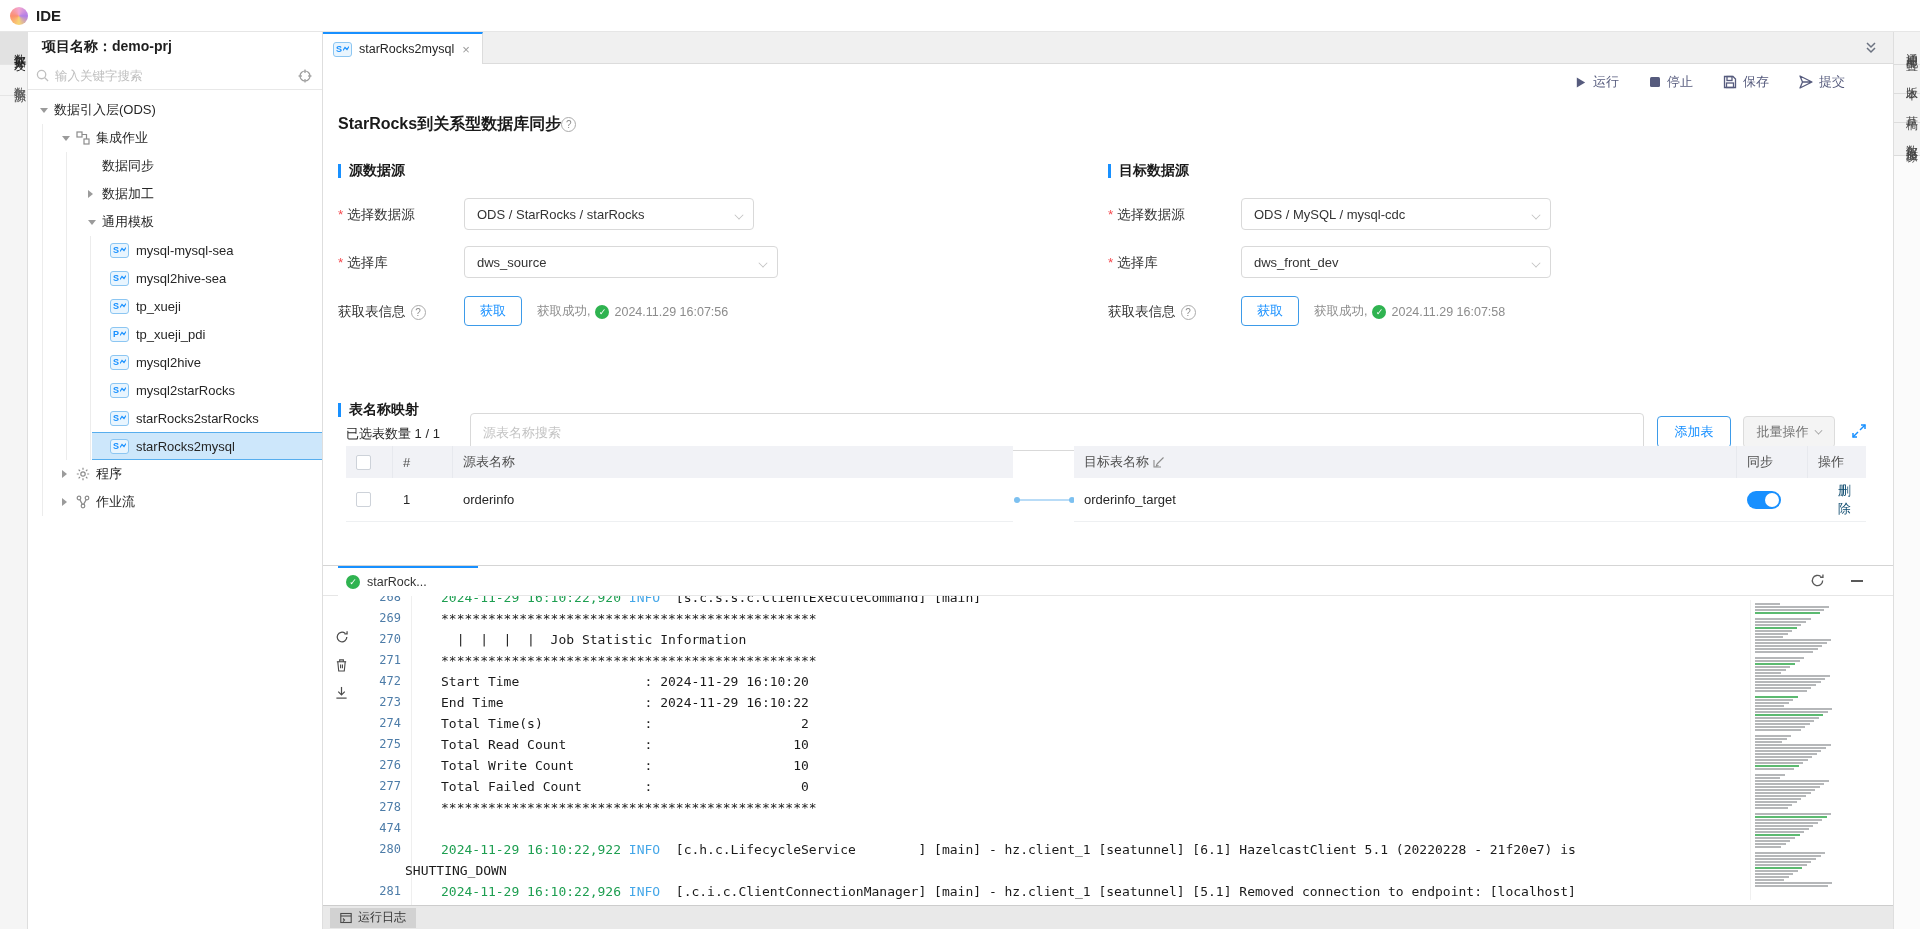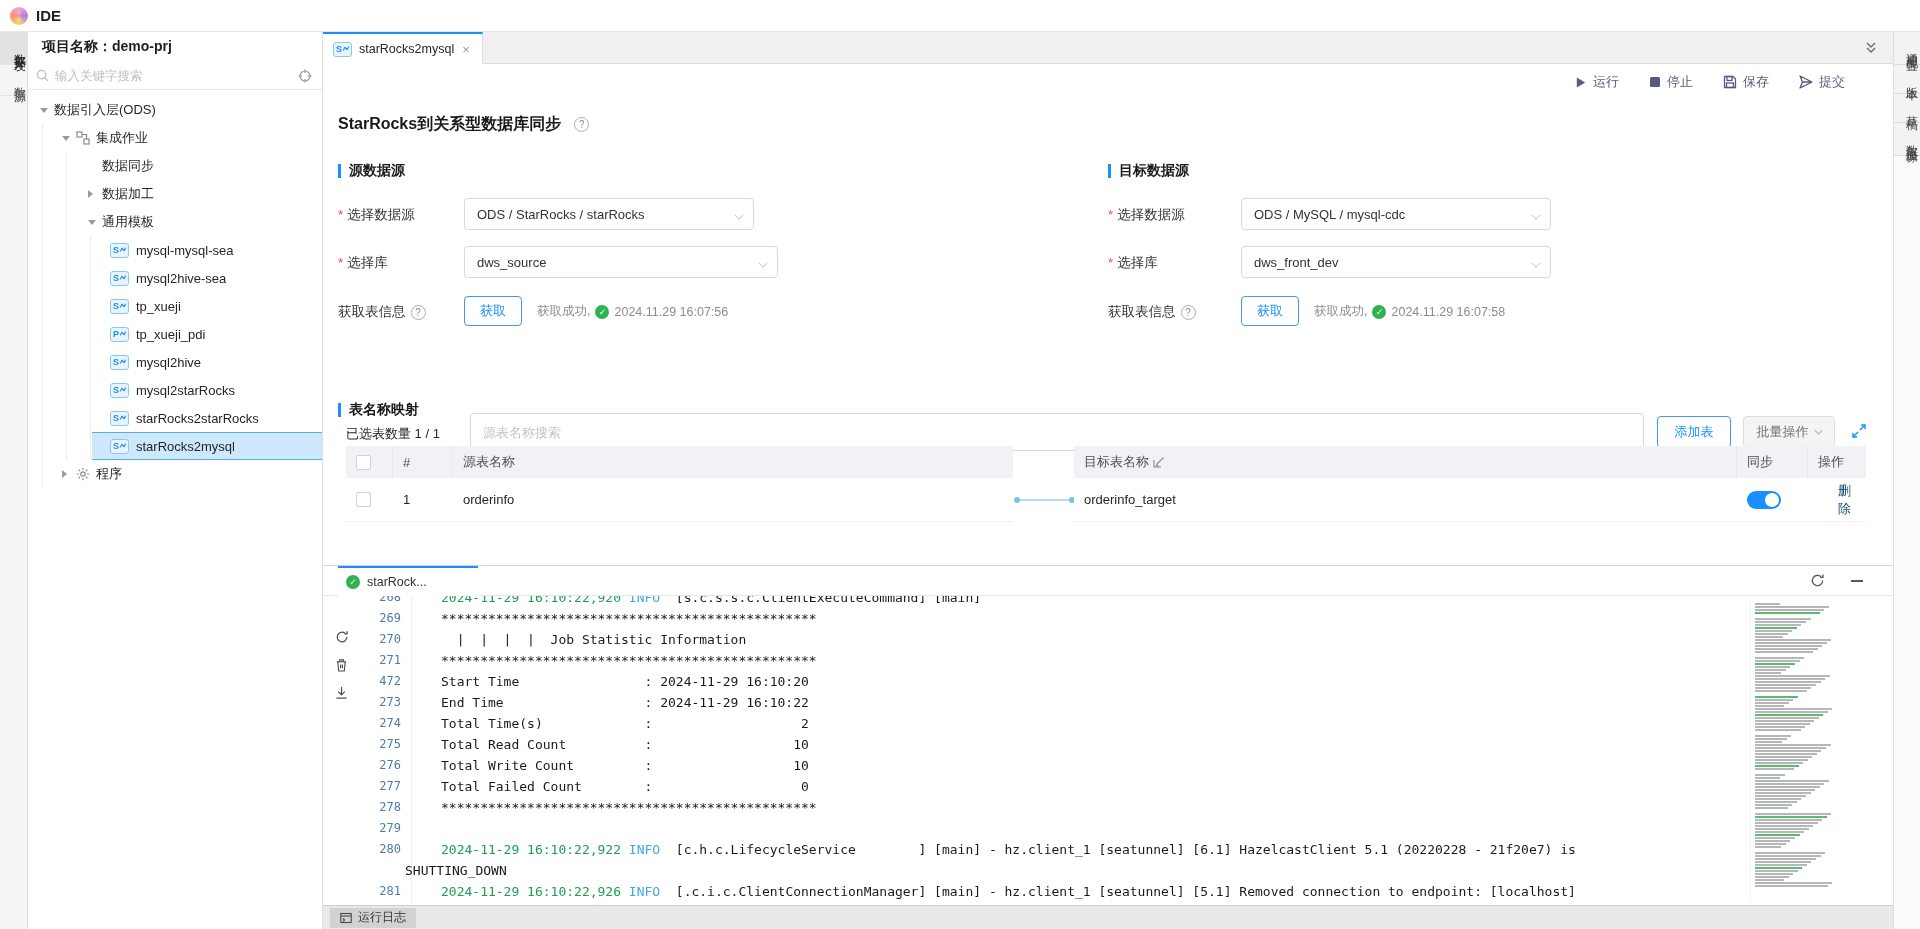--- a/index.html
+++ b/index.html
@@ -49,21 +49,21 @@
   .etab { width:160px; height:32px; background:#fff; border-top:2px solid #1890ff; border-right:1px solid #dcdcdc; display:flex; align-items:center; padding:0 10px; font-size:12.5px; color:#262626; }
   .etab .close { margin-left:8px; color:#9b9b9b; font-size:13px; cursor:pointer; }
   .tab-collapse { margin-left:auto; margin-right:14px; align-self:center; color:#6b7280; cursor:pointer; display:flex; }
 
   
   #toolbar { left:323px; top:64px; width:1570px; height:36px; background:#fff; display:flex; align-items:center; justify-content:flex-end; gap:30px; padding-right:48px; }
   .tbtn { display:inline-flex; align-items:center; gap:6px; font-size:13px; color:#565b7d; cursor:pointer; }
 
   
   #content { left:323px; top:100px; width:1570px; height:465px; background:#fff; }
-  .pgtitle { position:absolute; left:15px; top:14px; font-size:16px; font-weight:bold; color:#1a1a1a; display:flex; align-items:center; gap:13px; }
+  .pgtitle { position:absolute; left:15px; top:14px; font-size:16px; font-weight:bold; color:#1a1a1a; display:flex; align-items:center; gap:0; }
   .qm { width:15px; height:15px; border-radius:50%; border:1px solid #ababab; color:#8c8c8c; font-size:10px; display:inline-flex; align-items:center; justify-content:center; font-weight:normal; }
   .sechead { position:absolute; font-size:14px; font-weight:bold; color:#1a1a1a; display:flex; align-items:center; }
   .sechead::before { content:""; width:3px; height:14px; background:#1890ff; margin-right:8px; }
   .frow-label { position:absolute; font-size:13.5px; color:#333; }
   .req::before { content:"*"; color:#f5484d; margin-right:4px; }
   .select { position:absolute; height:32px; border:1px solid #d9d9d9; border-radius:4px; background:#fff; display:flex; align-items:center; padding:0 28px 0 12px; font-size:13px; color:#333; cursor:pointer; }
   .select .chev { position:absolute; right:10px; top:12px; width:8px; height:8px; border-right:1.5px solid #bfbfbf; border-bottom:1.5px solid #bfbfbf; transform:rotate(45deg) scale(.8); }
   .fetchbtn { position:absolute; width:58px; height:30px; border:1px solid #3d9be9; border-radius:4px; color:#1890ff; background:#fff; font-size:13px; display:flex; align-items:center; justify-content:center; cursor:pointer; }
   .fstatus { position:absolute; font-size:12.5px; color:#8c8c8c; display:flex; align-items:center; gap:5px; }
   .gcheck { width:14px; height:14px; border-radius:50%; background:#2fb350; color:#fff; font-size:9px; display:inline-flex; align-items:center; justify-content:center; }
@@ -254,20 +254,34 @@
         <div class="titem l2">
           <span class="inner">
             <span class="arr closed"></span>
             <span class="nicon">
               <svg width="14" height="14" viewBox="0 0 14 14" fill="none" stroke="#8c8c8c" stroke-width="1.2">
                 <circle cx="7" cy="7" r="2.2"></circle>
                 <path d="M7,0.8 v2 M7,11.2 v2 M0.8,7 h2 M11.2,7 h2 M2.6,2.6 l1.4,1.4 M10,10 l1.4,1.4 M11.4,2.6 L10,4 M4,10 l-1.4,1.4"></path>
               </svg>
             </span>
             <span>程序</span>
+          </span>
+        </div>
+        <div class="titem l2">
+          <span class="inner">
+            <span class="arr closed"></span>
+            <span class="nicon">
+              <svg width="14" height="14" viewBox="0 0 14 14" fill="none" stroke="#8c8c8c" stroke-width="1.2">
+                <circle cx="3" cy="3" r="1.8"></circle>
+                <circle cx="11" cy="3" r="1.8"></circle>
+                <circle cx="7" cy="11" r="1.8"></circle>
+                <path d="M3.8,4.6 L6.4,9.4 M10.2,4.6 L7.6,9.4"></path>
+              </svg>
+            </span>
+            <span>作业流</span>
           </span>
         </div>
       </div>
   </div>
 
   <div id="main-tabbar" class="abs">
     <div class="etab">
       <span class="badge">S<svg width="6" height="6" viewBox="0 0 6 6">
             <polyline points="0,4.5 2,1.5 4,3.5 6,0.5" fill="none" stroke="#1890ff" stroke-width="1.2"></polyline>
           </svg></span>
@@ -503,21 +517,21 @@
           </div>
           <div class="lrow">
             <span class="lnum">277</span>
             <span class="ltx">Total Failed Count        :                   0</span>
           </div>
           <div class="lrow">
             <span class="lnum">278</span>
             <span class="ltx">************************************************</span>
           </div>
           <div class="lrow">
-            <span class="lnum">279</span>
+            <span class="lnum">474</span>
             <span class="ltx"></span>
           </div>
           <div class="lrow">
             <span class="lnum">280</span>
             <span class="ltx"><span class="lt">2024-11-29 16:10:22,922 </span><span class="ll">INFO</span><span>  [c.h.c.LifecycleService        ] [main] - hz.client_1 [seatunnel] [6.1] HazelcastClient 5.1 (20220228 - 21f20e7) is</span></span>
           </div>
           <div class="lrow">
             <span class="ltx w">SHUTTING_DOWN</span>
           </div>
           <div class="lrow">

